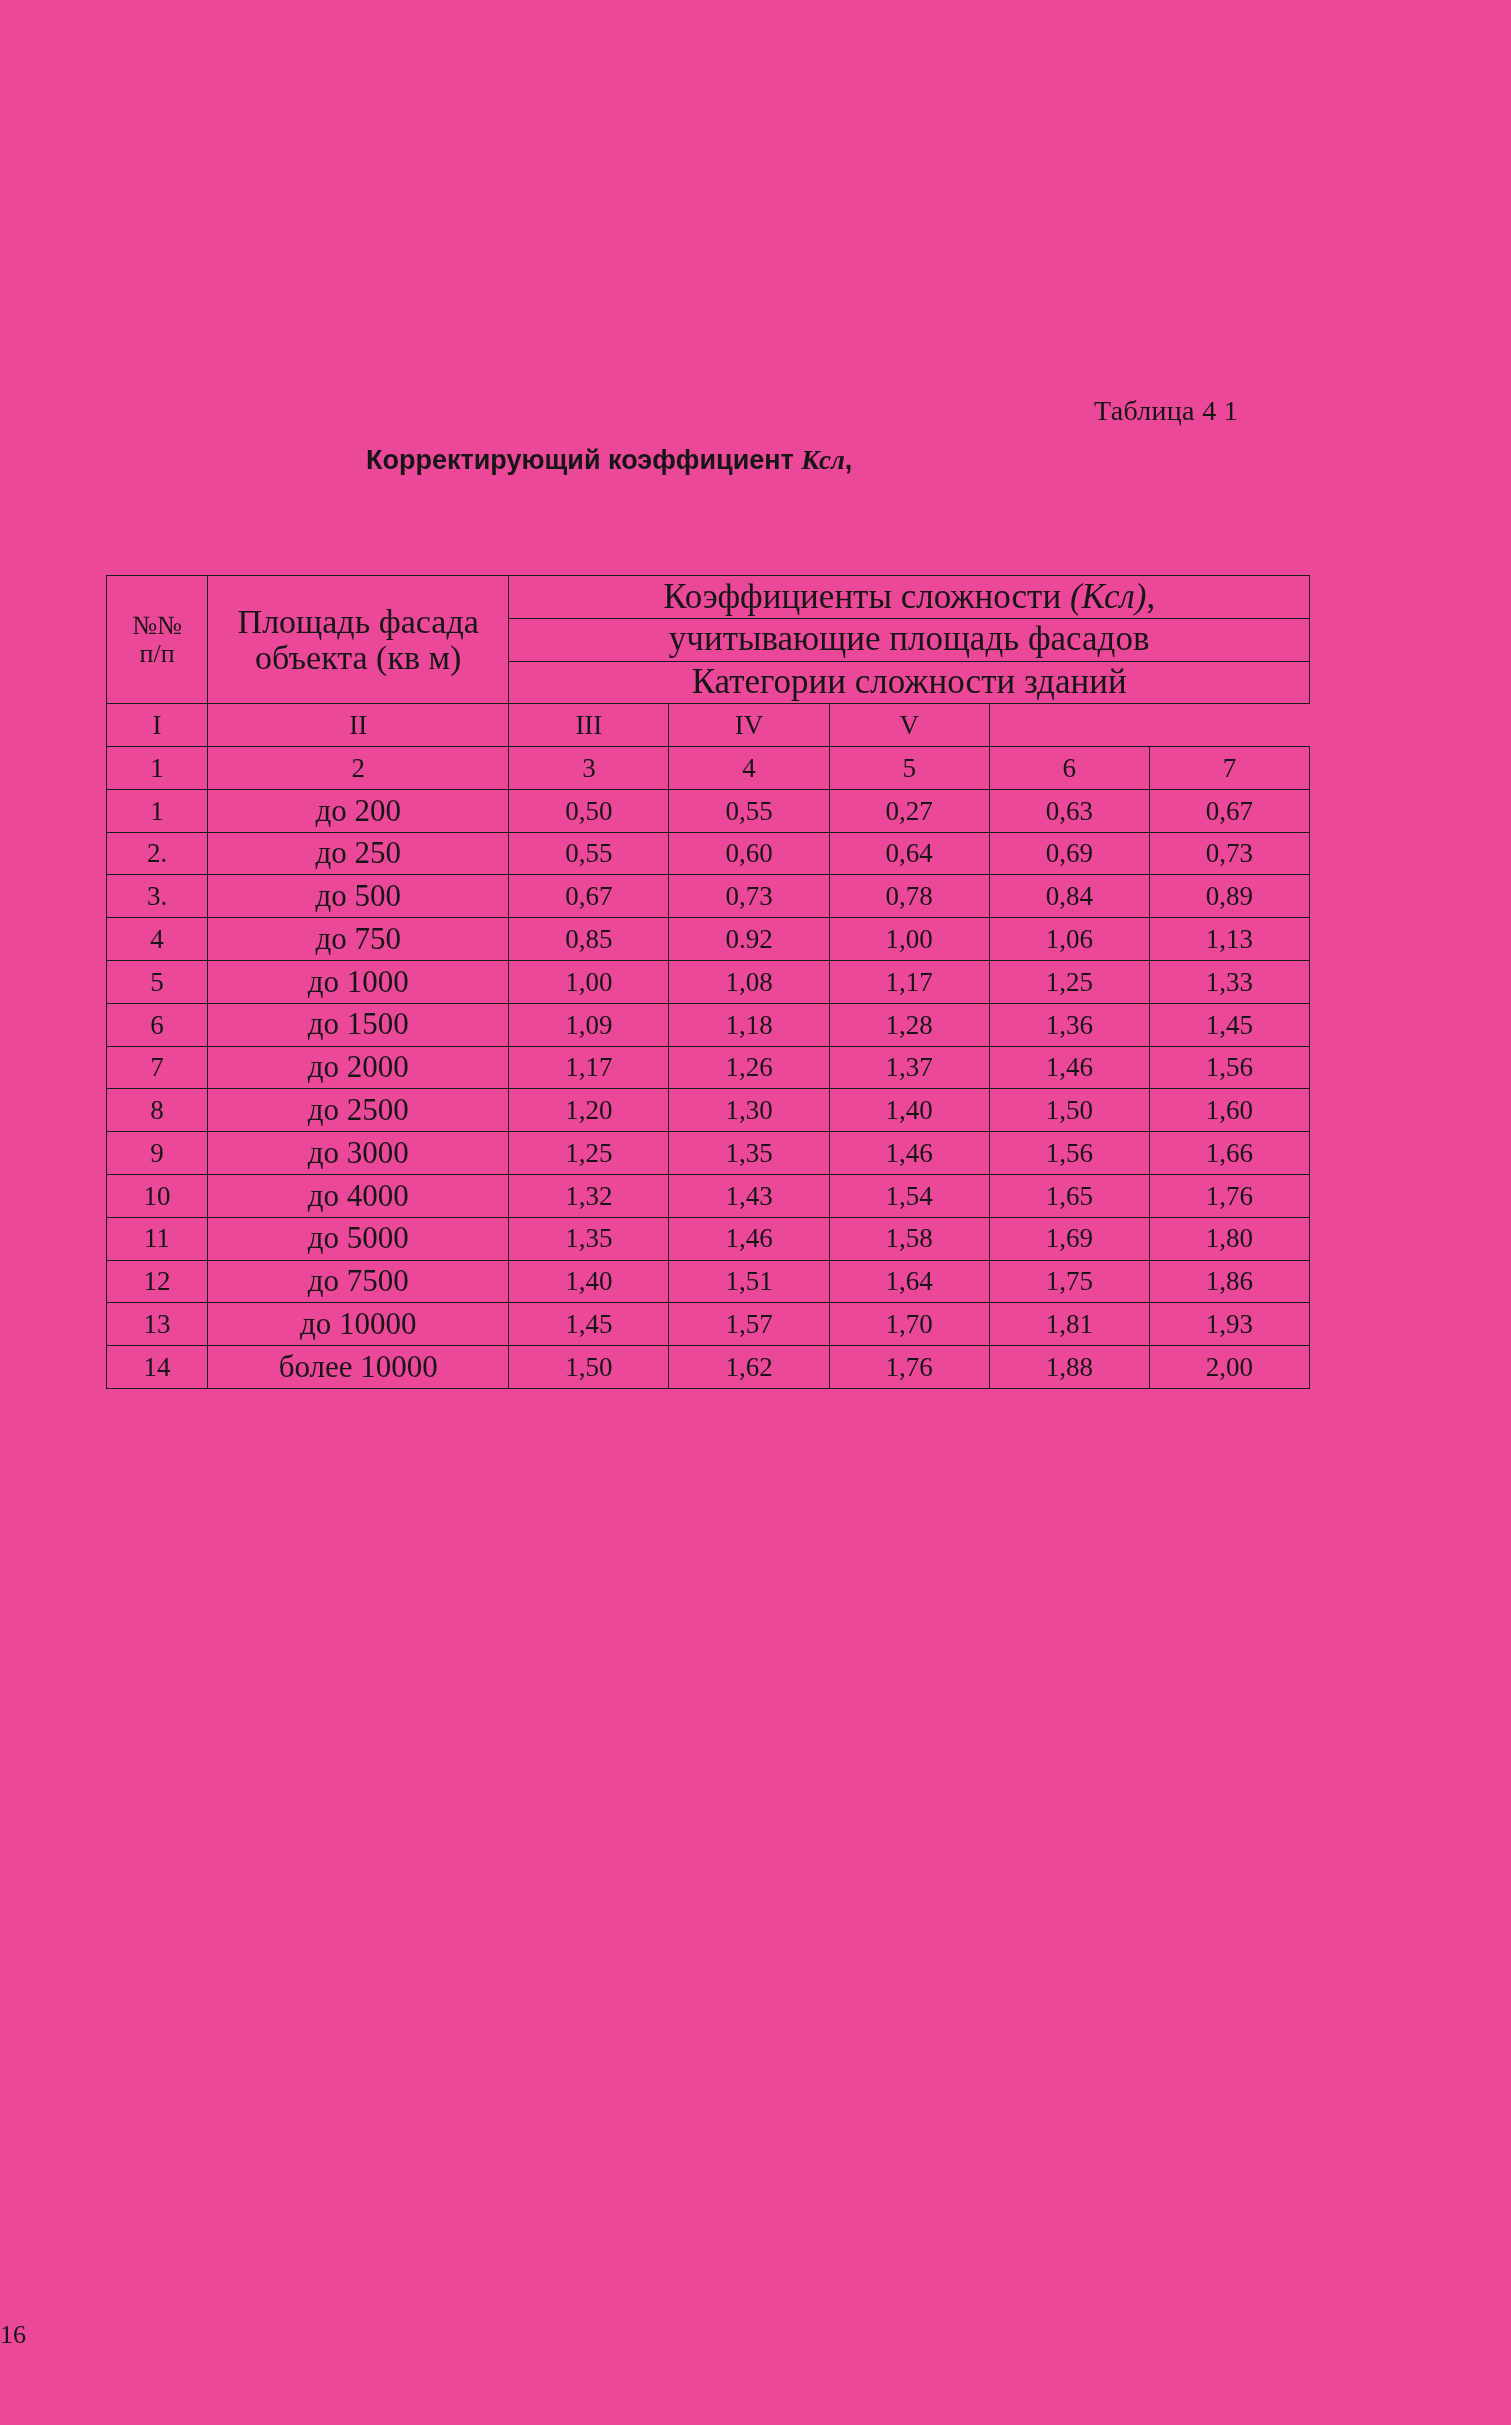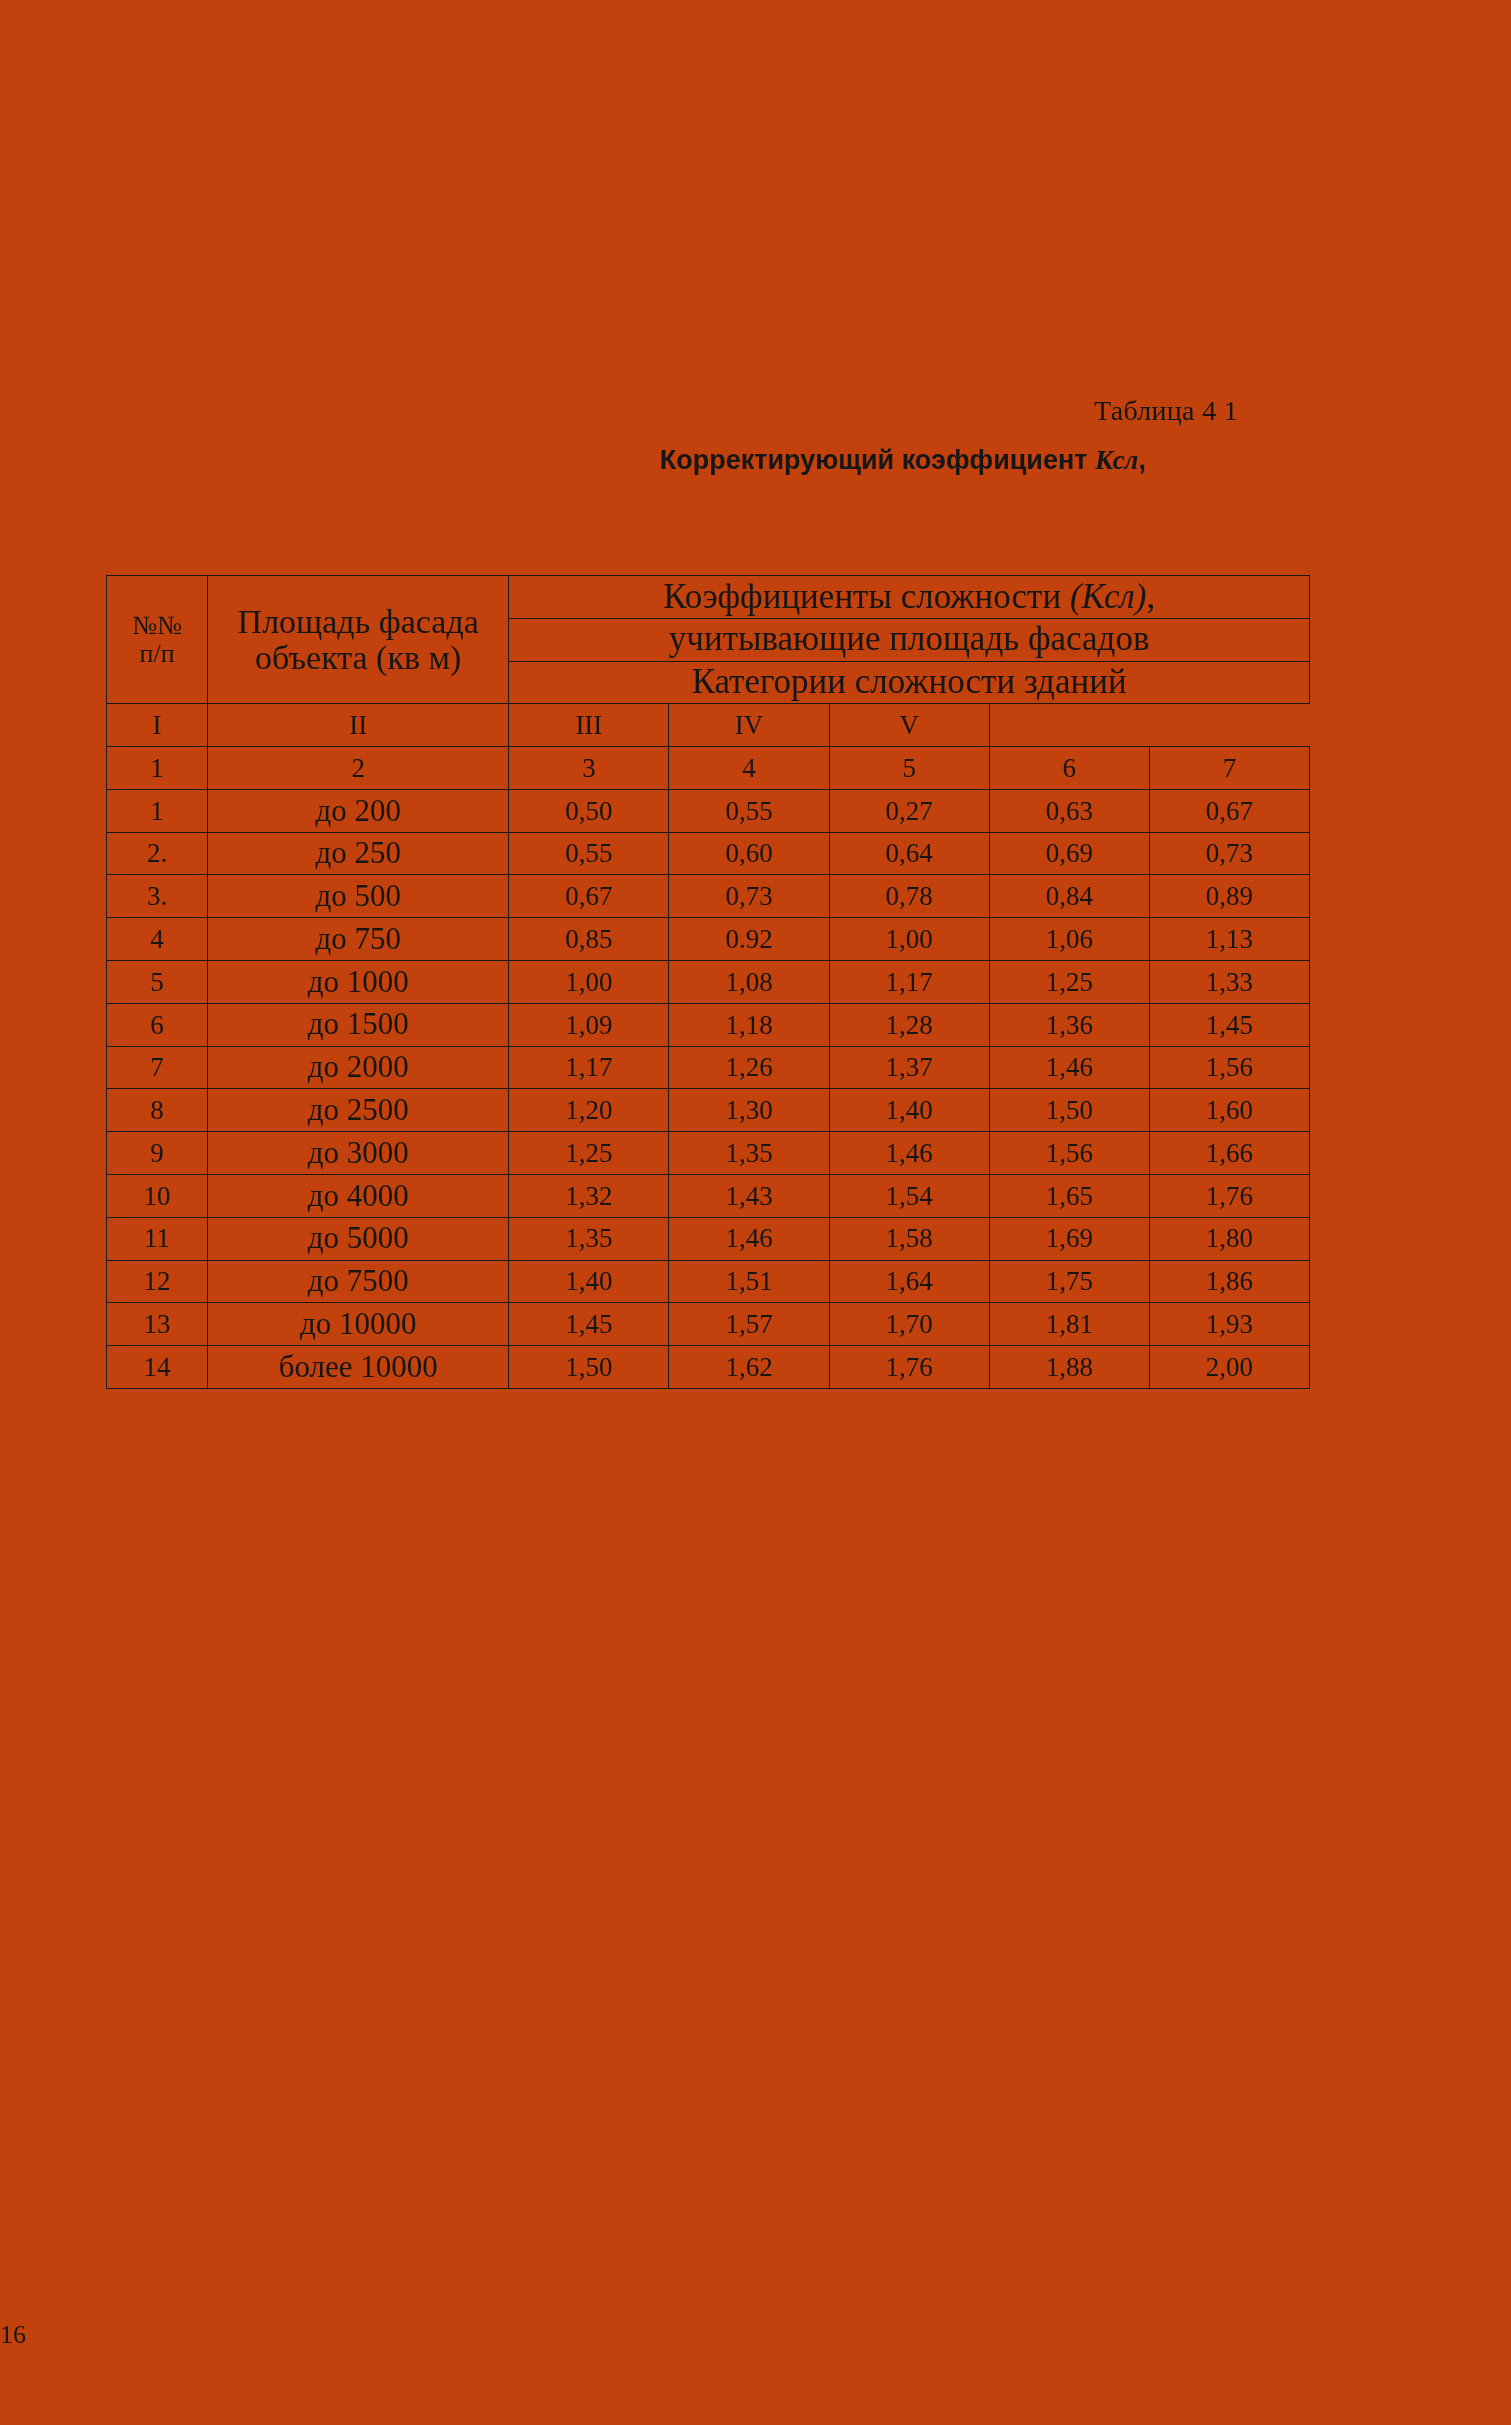--- a/index.html
+++ b/index.html
@@ -13,40 +13,40 @@
     font-family: "Liberation Serif", serif;
     color: #161616;
     position: relative;
     overflow: hidden;
   }
   .page {
     position: absolute;
     left: 0; top: 0;
     width: 1512px;
     height: 2426px;
-    background: #c2410c;
+    background: #ec4899;
   }
 
   
   .table-number {
     position: absolute;
     left: 1094px;
     top: 395px;
     font-size: 28px;
     letter-spacing: 0.3px;
     white-space: nowrap;
   }
 
   
   .title-block {
     position: absolute;
     left: 366px;
     top: 442px;
     width: 780px;
-    text-align: right;
+    text-align: left;
     font-weight: bold;
     font-family: "Liberation Sans", sans-serif;
     font-size: 27px;
     line-height: 1.38;
   }
   .title-block .ital {
     font-family: "Liberation Serif", serif;
     font-style: italic;
     font-weight: bold;
   }

